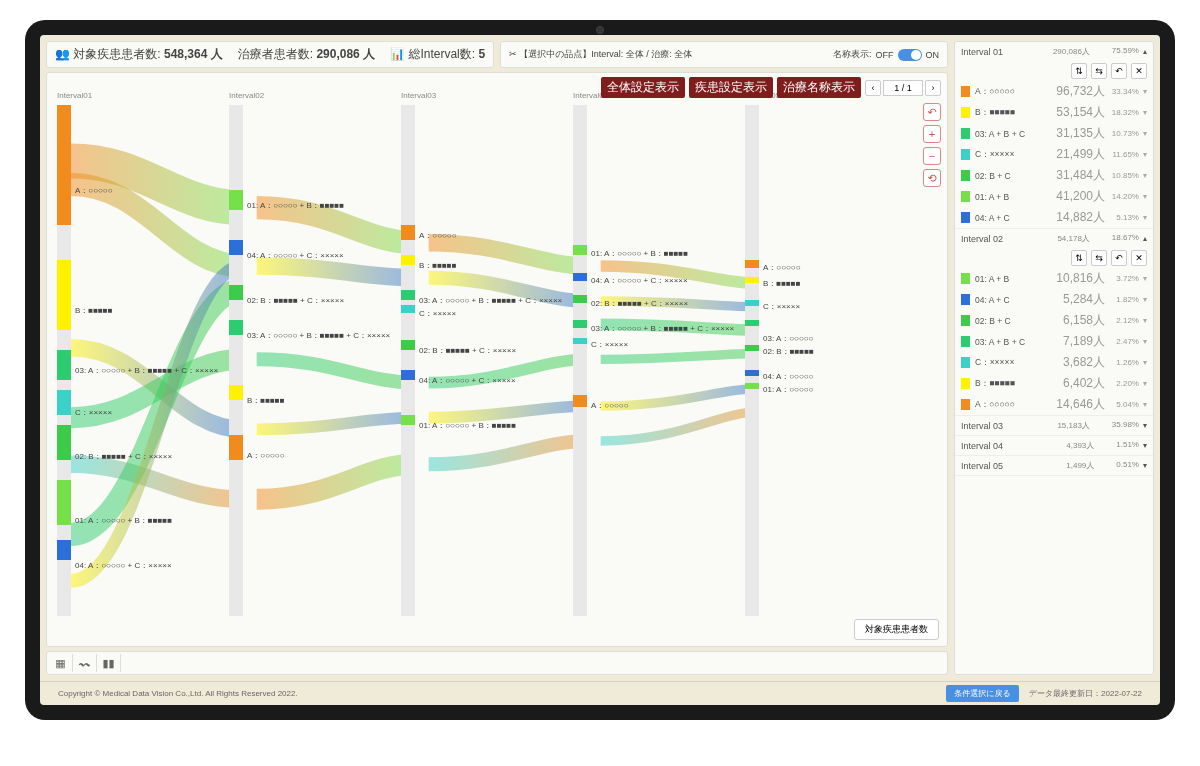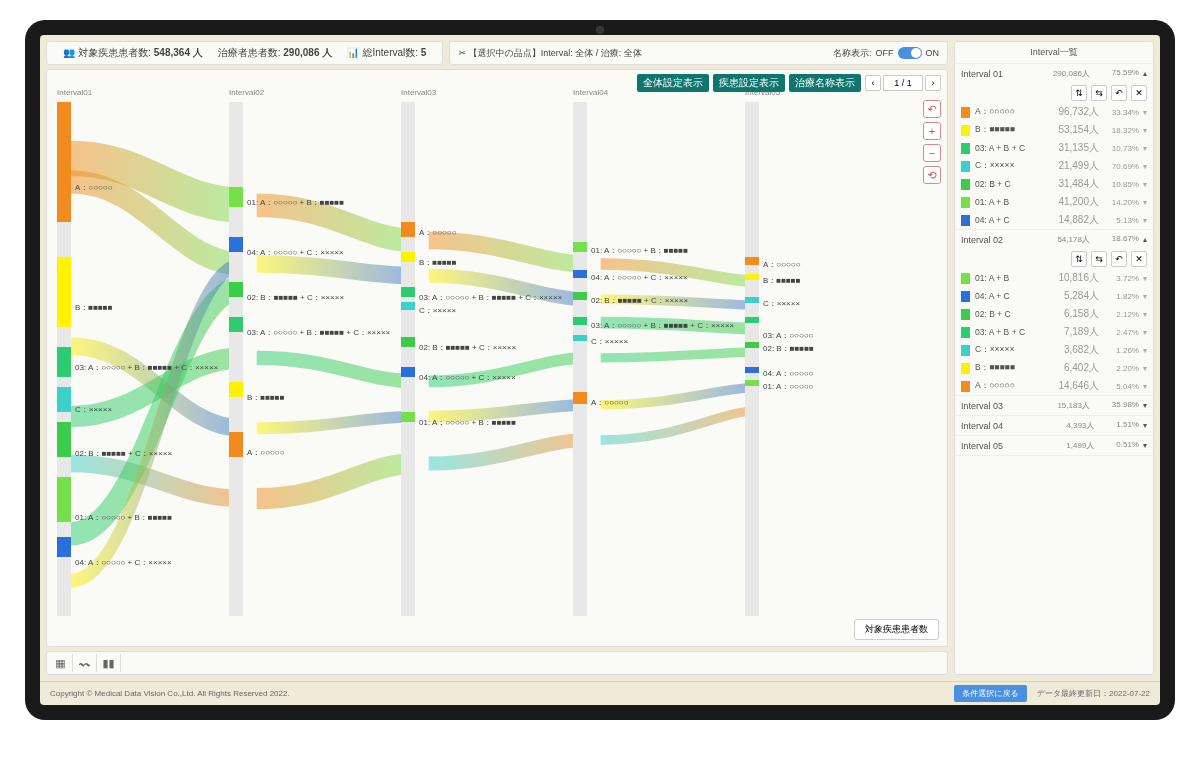--- a/index.html
+++ b/index.html
@@ -10,28 +10,28 @@
 .screen{width:100%;height:100%;background:#f0ead9;border-radius:4px;display:flex;flex-direction:column;overflow:hidden;font-size:10px}
 .topbar{display:flex;align-items:center;padding:6px 10px;border-bottom:1px solid #d8d0bc}
 .logo{width:16px;height:18px;background:linear-gradient(45deg,#5b8def 50%,#f0a020 50%);margin-right:6px;border-radius:2px}
 .title{font-size:15px;font-weight:700;font-style:italic;color:#333}
 .version{font-size:9px;color:#666;margin-left:6px}
 .topicons{margin-left:auto;display:flex;gap:10px;color:#777;font-size:14px}
 .topicons span{cursor:pointer}
 .main{flex:1;display:flex;gap:6px;padding:6px;overflow:hidden}
 .left{flex:1;display:flex;flex-direction:column;gap:4px}
 .stats{display:flex;gap:6px}
-.statbox{background:#fafaf6;border:1px solid #ddd;border-radius:3px;padding:4px 16px;display:flex;align-items:center;gap:15px;font-size:10px;color:#444}
+.statbox{background:#fafaf6;border:1px solid #ddd;border-radius:3px;padding:4px 8px;display:flex;align-items:center;gap:15px;font-size:12px;color:#444}
 .sankey-hdr{background:#fafaf6;border:1px solid #ddd;border-radius:3px;padding:4px 8px;display:flex;align-items:center;font-size:9px;color:#444;flex:1}
 .toggle{margin-left:auto;display:flex;align-items:center;gap:4px}
 .switch{width:24px;height:12px;background:#4a90e2;border-radius:6px;position:relative}
 .switch:after{content:"";position:absolute;right:1px;top:1px;width:10px;height:10px;background:#fff;border-radius:50%}
 .chartarea{flex:1;background:#fafaf7;border:1px solid #ddd;border-radius:3px;position:relative;overflow:hidden}
 .chartbtns{position:absolute;top:4px;right:6px;display:flex;gap:4px;align-items:center;z-index:5}
-.bluebtn{background:#0f766e;color:#fff;font-size:10px;padding:2px 6px;border-radius:2px;cursor:pointer}
+.bluebtn{background:#7f1d1d;color:#fff;font-size:12px;padding:2px 6px;border-radius:2px;cursor:pointer}
 .pager{display:flex;align-items:center;gap:2px}
 .pgbtn{width:16px;height:16px;border:1px solid #ccc;background:#fff;border-radius:2px;display:flex;align-items:center;justify-content:center;font-size:9px;cursor:pointer}
 .pginput{width:40px;height:16px;border:1px solid #ccc;text-align:center;font-size:9px}
 .sidebtns{position:absolute;top:30px;right:6px;display:flex;flex-direction:column;gap:4px;z-index:5}
 .sidebtn{width:18px;height:18px;border:1px solid #d88;background:#fff;border-radius:3px;display:flex;align-items:center;justify-content:center;font-size:11px;color:#c55;cursor:pointer}
 .cols{position:absolute;top:18px;left:10px;right:30px;bottom:30px;display:flex}
 .col{flex:1;position:relative}
 .colhdr{font-size:8px;color:#888;margin-bottom:18px}
 .colbar{position:absolute;top:14px;bottom:0;width:14px;background:#e8e8e8}
 .colbar.first{top:14px}
@@ -47,24 +47,24 @@
 .interval{border-bottom:1px solid #eee}
 .ihdr{display:flex;align-items:center;padding:4px 6px;font-size:9px;color:#555;cursor:pointer}
 .ihdr .nm{flex:1}
 .ihdr .vals{display:flex;gap:22px;color:#888;font-size:8px}
 .ihdr .chev{margin-left:4px;font-size:8px}
 .itools{display:flex;justify-content:flex-end;gap:4px;padding:2px 6px}
 .itool{width:16px;height:16px;border:1px solid #ccc;border-radius:2px;display:flex;align-items:center;justify-content:center;font-size:9px;cursor:pointer;background:#fff}
 .irow{display:flex;align-items:center;padding:2px 6px;font-size:8.5px;color:#555}
 .swatch{width:9px;height:11px;margin-right:5px}
 .irow .rn{flex:1}
-.irow .rv{color:#999;font-size:10px;margin-right:6px}
+.irow .rv{color:#999;font-size:12px;}
 .irow .rp{color:#999;font-size:8px;margin-right:4px;width:34px;text-align:right}
 .irow .rc{font-size:8px;color:#aaa}
-.footer{display:flex;align-items:center;padding:3px 10px;font-size:8px;color:#666;border-top:1px solid #d8d0bc}
+.footer{display:flex;align-items:center;padding:3px 18px;font-size:8px;color:#666;border-top:1px solid #d8d0bc}
 .footer .cond{margin-left:auto;background:#4a90e2;color:#fff;padding:3px 8px;border-radius:2px;cursor:pointer;margin-right:10px}
 </style>
 </head>
 <body>
 
 <div class="monitor">
 <div class="camera"></div>
 <div class="screen">
 
 
@@ -252,21 +252,20 @@
 </div>
 
 <div class="tabbar">
 <div class="tab">▦</div>
 <div class="tab">〰</div>
 <div class="tab">▮▮</div>
 </div>
 </div>
 
 <div class="right">
-<div class="rtitle">Interval一覧</div>
 <div id="intervals">
             <div class="interval">
               <div class="ihdr">
                 <span class="nm">Interval 01</span>
                 <span class="vals">
                   <span>290,086人</span>
                   <span>75.59%</span>
                 </span>
                 <span class="chev">▴</span>
               </div>
@@ -294,21 +293,21 @@
                 <span class="swatch" style="background:#2ecc71"></span>
                 <span class="rn">03: A + B + C</span>
                 <span class="rv">31,135人</span>
                 <span class="rp">10.73%</span>
                 <span class="rc">▾</span>
               </div>
               <div class="irow">
                 <span class="swatch" style="background:#3bd1c9"></span>
                 <span class="rn">C：×××××</span>
                 <span class="rv">21,499人</span>
-                <span class="rp">70.69%</span>
+                <span class="rp">11.65%</span>
                 <span class="rc">▾</span>
               </div>
               <div class="irow">
                 <span class="swatch" style="background:#3dcc4a"></span>
                 <span class="rn">02: B + C</span>
                 <span class="rv">31,484人</span>
                 <span class="rp">10.85%</span>
                 <span class="rc">▾</span>
               </div>
               <div class="irow">

